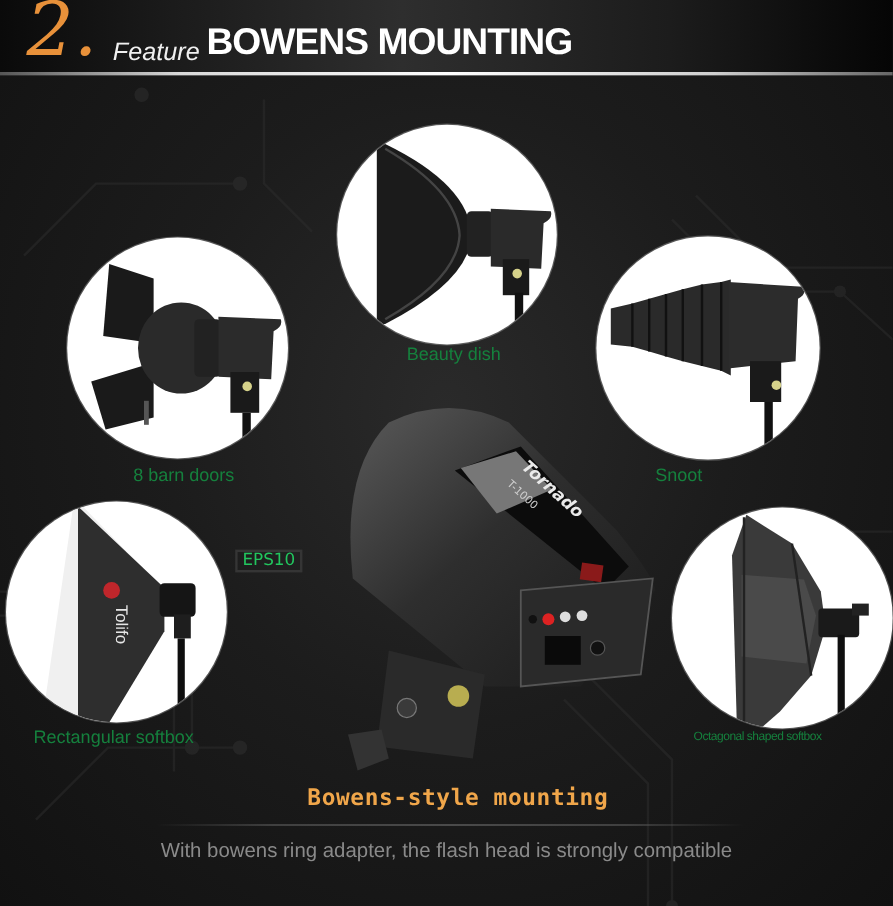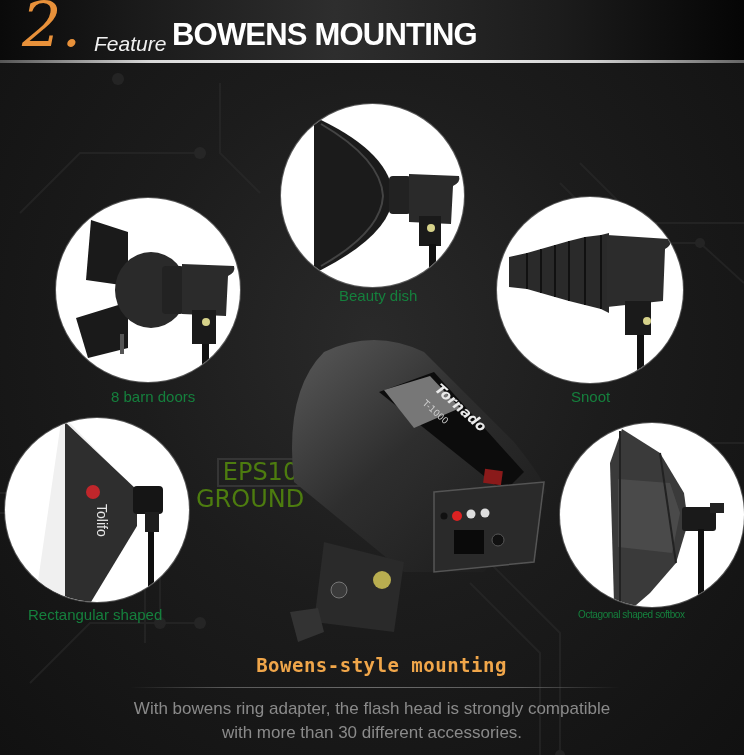--- a/index.html
+++ b/index.html
@@ -38,22 +38,22 @@
     position: absolute; border-radius: 50%; background: #ffffff; overflow: hidden;
     box-shadow: 0 0 0 1px rgba(255,255,255,0.25);
   }
   .label {
     position: absolute; color: #15803d; font-size: 15px; white-space: nowrap;
     font-family: "Liberation Sans", sans-serif;
   }
   .label.narrow { font-size: 10px; letter-spacing: -0.4px; }
 
   .watermark {
-    position: absolute; left: 196px; top: 458px; color: #4d7c0f; font-size: 24px;
-    font-family: "DejaVu Sans", sans-serif; line-height: 1.05; text-align: right;
+    position: absolute; left: 196px; top: 458px; color: #22c55e; font-size: 14px;
+    font-family: "DejaVu Sans", sans-serif; line-height: 1.05;
   }
   .watermark .box { border: 2px solid #353535; padding: 0 4px; display: inline-block; }
 
   .subtitle {
     position: absolute; left: 0; width: 744px; top: 654px; text-align: center;
     font-family: "DejaVu Sans Mono", monospace; font-weight: bold; font-size: 19px;
     color: #f0a64a; letter-spacing: 0.5px; padding-left: 19px;
   }
   .sub-rule {
     position: absolute; left: 130px; top: 687px; width: 490px; height: 1px;
@@ -94,21 +94,20 @@
     <circle cx="160" cy="560" r="6"></circle>
     <circle cx="560" cy="692" r="5"></circle>
     <circle cx="200" cy="560" r="6"></circle>
     <circle cx="118" cy="16" r="6"></circle>
     <circle cx="700" cy="180" r="5"></circle>
   </g>
 </svg>
 
 <div class="watermark">
   <span class="box">EPS10</span><br>
-  <span>GROUND</span>
 </div>
 
 <div class="bubble" style="left:281px; top:104px; width:183px; height:183px;">
   <svg width="183" height="183" viewBox="0 0 183 183">
     <path d="M33 16 L40 16 Q110 50 112 92 Q110 130 40 166 L33 166 Z" fill="#1b1b1b"></path>
     <path d="M40 20 Q100 55 102 92 Q100 128 40 162" fill="none" stroke="#444" stroke-width="2"></path>
     <rect x="108" y="72" width="22" height="38" rx="4" fill="#222"></rect>
     <path d="M128 70 L178 72 Q180 78 172 82 L170 120 L128 118 Z" fill="#2a2a2a"></path>
     <rect x="138" y="112" width="22" height="30" fill="#1a1a1a"></rect>
     <circle cx="150" cy="124" r="4" fill="#d6d28a"></circle>
@@ -142,34 +141,34 @@
       <line x1="72" y1="44" x2="72" y2="104"></line>
       <line x1="88" y1="40" x2="88" y2="108"></line>
       <line x1="104" y1="38" x2="104" y2="112"></line>
     </g>
     <path d="M110 38 L172 42 Q176 48 168 52 L166 104 L110 110 Z" fill="#2c2c2c"></path>
     <rect x="128" y="104" width="26" height="34" fill="#1a1a1a"></rect>
     <circle cx="150" cy="124" r="4" fill="#d6d28a"></circle>
     <rect x="140" y="138" width="7" height="48" fill="#111"></rect>
   </svg>
 </div>
-<div class="label" style="left:571px; top:388px;">Snoot</div>
+<div class="label" style="left:546px; top:388px;">Snoot</div>
 
 <div class="bubble" style="left:5px; top:418px; width:184px; height:184px;">
   <svg width="184" height="184" viewBox="0 0 184 184">
     <path d="M56 4 L64 4 L130 72 L130 108 L80 184 L30 184 Z" fill="#f0f0f0"></path>
     <path d="M60 4 L132 72 L132 108 L86 184 L60 184 Z" fill="#2e2e2e"></path>
     <circle cx="88" cy="74" r="7" fill="#c0262b"></circle>
     <text x="92" y="86" transform="rotate(90 92 86)" fill="#e6e6e6" font-size="14" font-family="Liberation Sans, sans-serif">Tolifo</text>
     <rect x="128" y="68" width="30" height="28" rx="4" fill="#151515"></rect>
     <rect x="140" y="94" width="14" height="20" fill="#1e1e1e"></rect>
     <rect x="143" y="114" width="6" height="70" fill="#0e0e0e"></rect>
   </svg>
 </div>
-<div class="label" style="left:28px; top:606px;">Rectangular shaped</div>
+<div class="label" style="left:28px; top:606px;">Rectangular softbox</div>
 
 <div class="bubble" style="left:560px; top:423px; width:184px; height:184px;">
   <svg width="184" height="184" viewBox="0 0 184 184">
     <path d="M62 6 L100 30 L124 70 L128 100 L116 140 L90 170 L60 196 L54 180 L50 40 Z" fill="#3a3a3a"></path>
     <path d="M58 56 L110 60 L120 90 L112 130 L58 124 Z" fill="#4a4a4a"></path>
     <g stroke="#222" stroke-width="2">
         <line x1="60" y1="8" x2="60" y2="184"></line>
         <line x1="100" y1="30" x2="116" y2="140"></line>
       </g>
     <rect x="122" y="84" width="34" height="24" rx="3" fill="#1a1a1a"></rect>
@@ -205,14 +204,13 @@
     <circle cx="98" cy="248" r="9" fill="#b8ad50"></circle>
     <circle cx="55" cy="258" r="8" fill="#3a3a3a" stroke="#777"></circle>
     <path d="M6 280 L34 276 L40 300 L14 310 Z" fill="#333"></path>
   </svg>
 </div>
 
 <div class="subtitle">Bowens-style mounting</div>
 <div class="sub-rule"></div>
 <div class="desc">
   <div>With bowens ring adapter, the flash head is strongly compatible</div>
-  <div>with more than 30 different accessories.</div>
 </div>
 
 </body></html>

